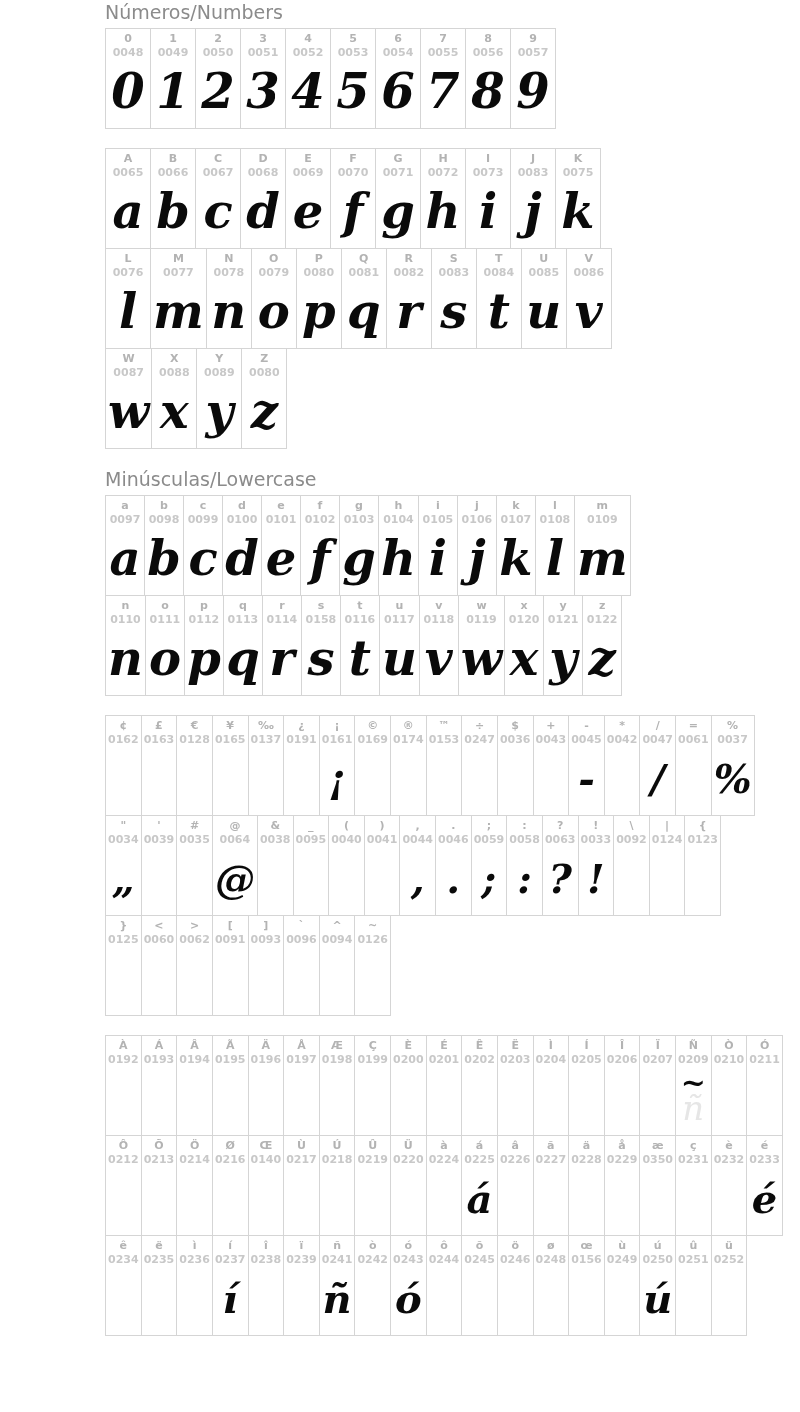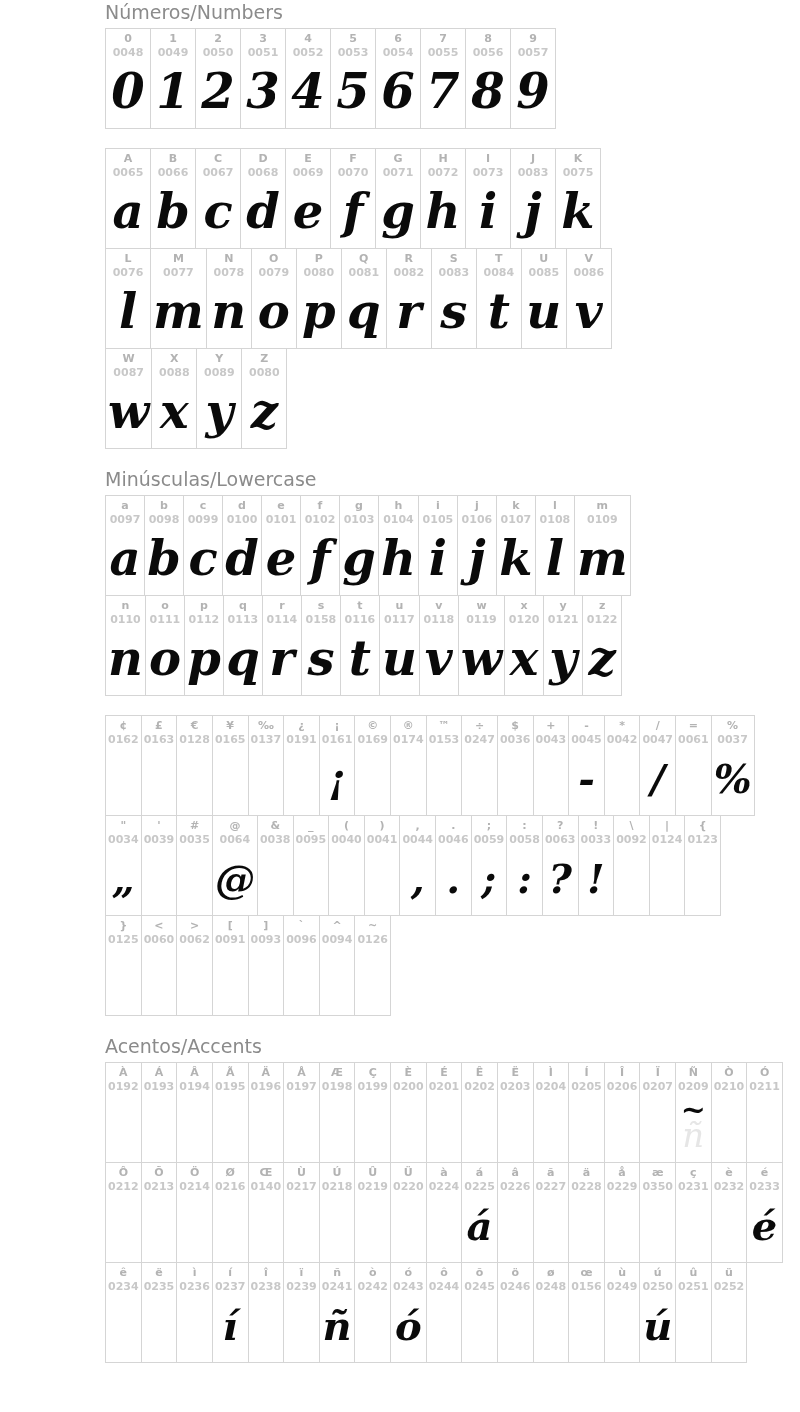--- a/index.html
+++ b/index.html
@@ -593,21 +593,20 @@
           <div class="cell-glyph"></div>
         </div>
         <div class="cell">
           <div class="cell-label">~</div>
           <div class="cell-code">0126</div>
           <div class="cell-glyph"></div>
         </div>
       </div>
     </div>
     <div class="section sec-accents">
-      <h2 class="section-title">Acentos/Accents</h2>
       <div class="row">
         <div class="cell">
           <div class="cell-label">À</div>
           <div class="cell-code">0192</div>
           <div class="cell-glyph"></div>
         </div>
         <div class="cell">
           <div class="cell-label">Á</div>
           <div class="cell-code">0193</div>
           <div class="cell-glyph"></div>

